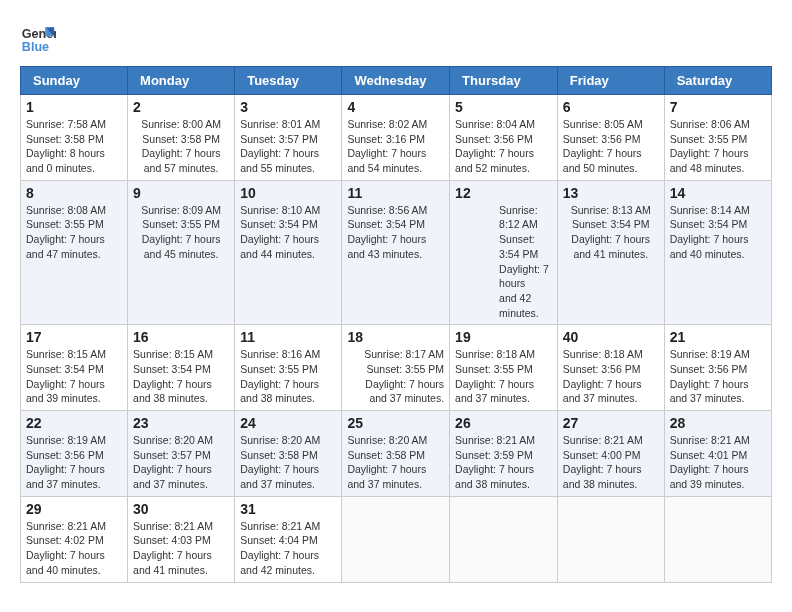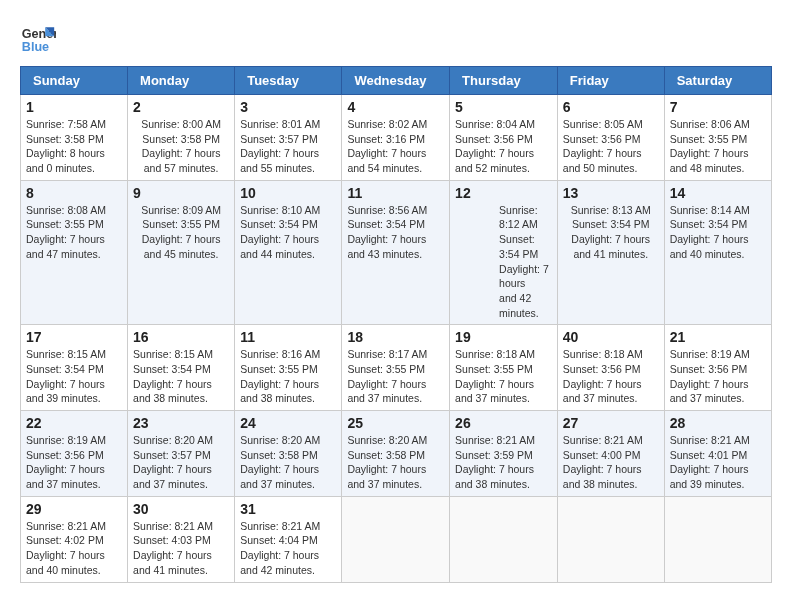--- a/index.html
+++ b/index.html
@@ -233,21 +233,21 @@
         </td>
         <td>
           <span class="day-num">11</span>
           <div class="day-info" style="white-space: pre-line;">Sunrise: 8:16 AM
 Sunset: 3:55 PM
 Daylight: 7 hours
 and 38 minutes.</div>
         </td>
         <td>
           <span class="day-num">18</span>
-          <div class="day-info" style="white-space: pre-line;">Sunrise: 8:17 AM
+          <div class="day-info" style="white-space: pre-line; text-align: right;">Sunrise: 8:17 AM
 Sunset: 3:55 PM
 Daylight: 7 hours
 and 37 minutes.</div>
         </td>
         <td>
           <span class="day-num">19</span>
           <div class="day-info" style="white-space: pre-line;">Sunrise: 8:18 AM
 Sunset: 3:55 PM
 Daylight: 7 hours
 and 37 minutes.</div>

